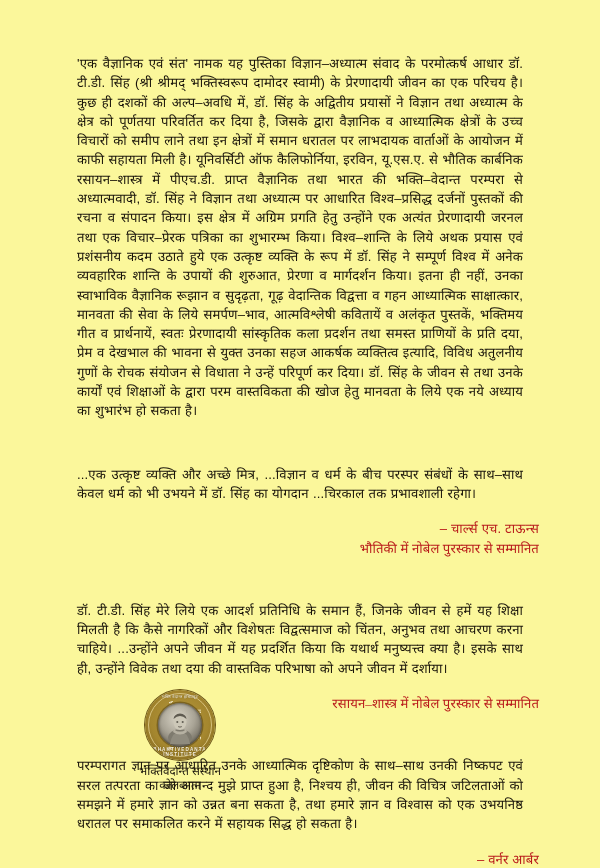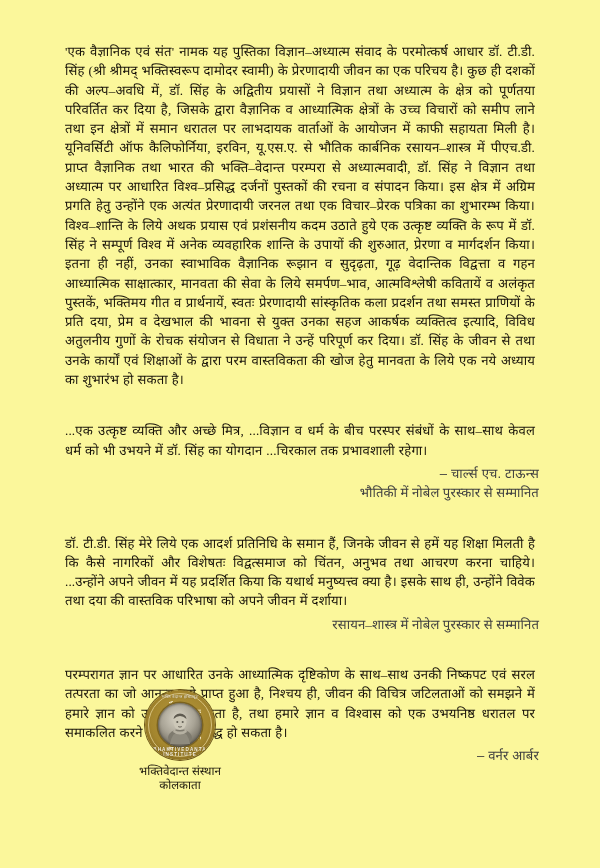--- a/index.html
+++ b/index.html
@@ -26,41 +26,41 @@
     position: absolute;
     left: 61px;
     top: 38px;
     width: 478px;
   }
   .para {
     font-size: 13.1px;
     line-height: 19.3px;
     text-align: justify;
     text-justify: inter-word;
-    margin: 4px;
+    margin: 16px;
     color: #19140a;
     word-spacing: 0.5px;
     letter-spacing: 0.15px;
-    font-family: Liberation Serif, serif;
+    font-family: Liberation Sans, sans-serif;
   }
   .para-intro {
     margin-bottom: 0;
   }
   .block-gap-lg {
     height: 28px;
   }
   .block-gap-md {
     height: 27px;
   }
   .attrib {
     text-align: right;
     font-size: 13.1px;
     line-height: 19.3px;
     margin: 0;
-    color: #404040;
+    color: #b91c1c;
     letter-spacing: 0.15px;
     font-family: "Liberation Sans", "DejaVu Sans", sans-serif;
   }
   .attrib-name {
     display: block;
     margin-top: 2px;
   }
   .attrib-award {
     display: block;
     font-family: Liberation Serif, serif;

